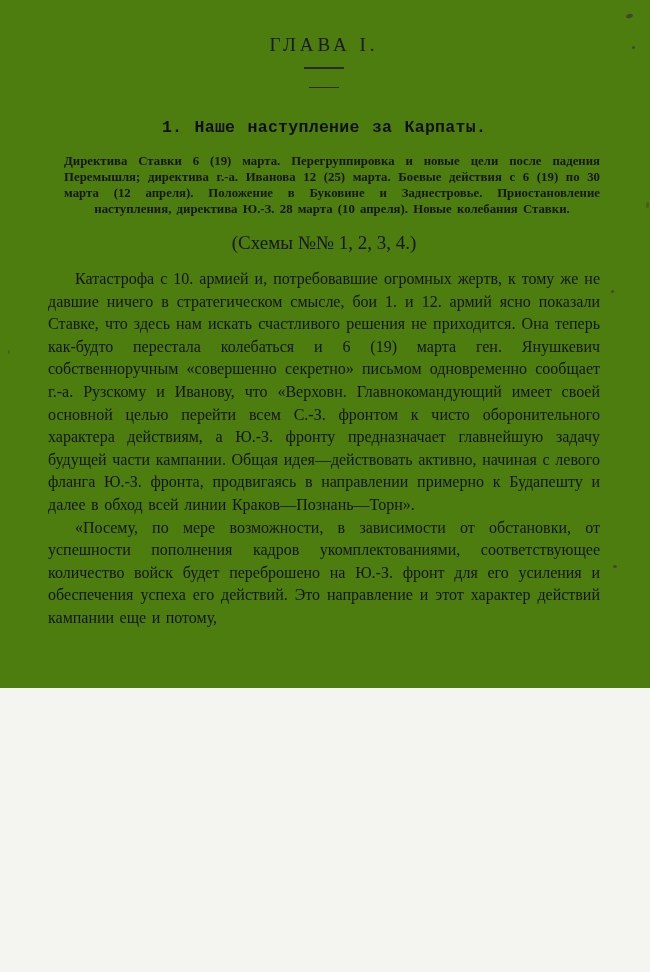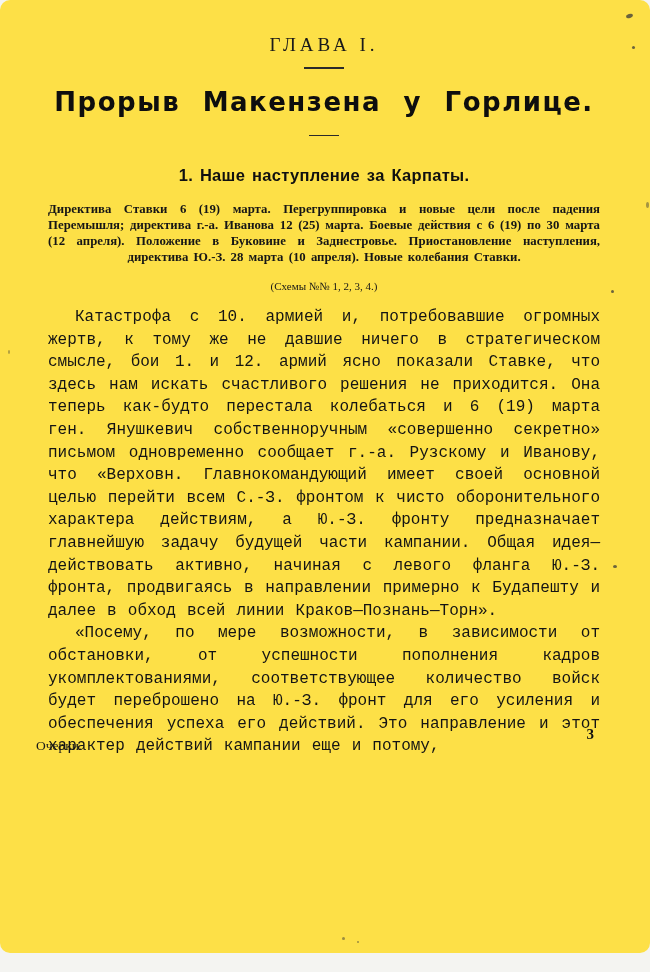--- a/index.html
+++ b/index.html
@@ -8,26 +8,25 @@
   }
   body {
     width: 650px;
     height: 972px;
     background: #f4f4f1;
     font-family: "Liberation Serif", serif;
   }
   .page {
     position: relative;
     width: 650px;
-    height: 953px;
-    background: #fde047;
+    height: 688px;
+    background: #4d7c0f;
     color: #151515;
     overflow: hidden;
     box-sizing: border-box;
-    border-radius: 10px;
   }
   .content {
     position: relative;
     padding: 34px 50px 0 48px;
   }
   .chapter {
     text-align: center;
     font-family: "Liberation Serif", serif;
     font-size: 19px;
     letter-spacing: 4px;
@@ -53,47 +52,47 @@
     font-family: "DejaVu Sans", sans-serif;
     font-weight: bold;
     font-size: 26px;
     letter-spacing: 1.5px;
     word-spacing: 12px;
     color: #0e0e0e;
   }
   .section {
     margin: 30px 0 0 0;
     text-align: center;
-    font-family: Liberation Sans, sans-serif;
+    font-family: Liberation Mono, monospace;
     font-weight: bold;
     font-size: 16.5px;
     letter-spacing: 0.3px;
     word-spacing: 2px;
     color: #101010;
   }
   .abstract {
-    margin: 16px 0 0 0;
+    margin: 16px 0 0 16px;
     font-family: "Liberation Serif", serif;
     font-weight: bold;
     font-size: 12.8px;
     line-height: 16px;
     text-align: justify;
     text-align-last: center;
     word-spacing: 2px;
     color: #161616;
   }
   .schemes {
     margin-top: 15px;
     text-align: center;
-    font-size: 11px;
+    font-size: 19px;
     color: #161616;
   }
   .body-par {
     margin: 0;
-    font-family: Liberation Mono, monospace;
+    font-family: Liberation Serif, serif;
     font-size: 16px;
     line-height: 22.6px;
     text-align: justify;
     text-indent: 27px;
     word-spacing: 1.5px;
     color: #141414;
   }
   .body-par.first {
     margin-top: 14px;
   }
@@ -130,21 +129,20 @@
 </head>
 <body>
 
 <div class="page">
   <div class="content">
 
     <div class="chapter">ГЛАВА I.</div>
 
     <div class="rule rule-1"></div>
 
-    <h1 class="title">Прорыв Макензена у Горлице.</h1>
 
     <div class="rule rule-2"></div>
 
     <h2 class="section">1. Наше наступление за Карпаты.</h2>
 
     <p class="abstract">Директива Ставки 6 (19) марта. Перегруппировка и новые цели после падения Перемышля; директива г.-а. Иванова 12 (25) марта. Боевые действия с 6 (19) по 30 марта (12 апреля). Положение в Буковине и Заднестровье. Приостановление наступления, директива Ю.-З. 28 марта (10 апреля). Новые колебания Ставки.</p>
 
     <div class="schemes">(Схемы №№ 1, 2, 3, 4.)</div>
 
     <p class="body-par first">Катастрофа с 10. армией и, потребовавшие огромных жертв, к тому же не давшие ничего в стратегическом смысле, бои 1. и 12. армий ясно показали Ставке, что здесь нам искать счастливого решения не приходится. Она теперь как-будто перестала колебаться и 6 (19) марта ген. Янушкевич собственноручным «совершенно секретно» письмом одновременно сообщает г.-а. Рузскому и Иванову, что «Верховн. Главнокомандующий имеет своей основной целью перейти всем С.-З. фронтом к чисто оборонительного характера действиям, а Ю.-З. фронту предназначает главнейшую задачу будущей части кампании. Общая идея—действовать активно, начиная с левого фланга Ю.-З. фронта, продвигаясь в направлении примерно к Будапешту и далее в обход всей линии Краков—Познань—Торн».</p>

